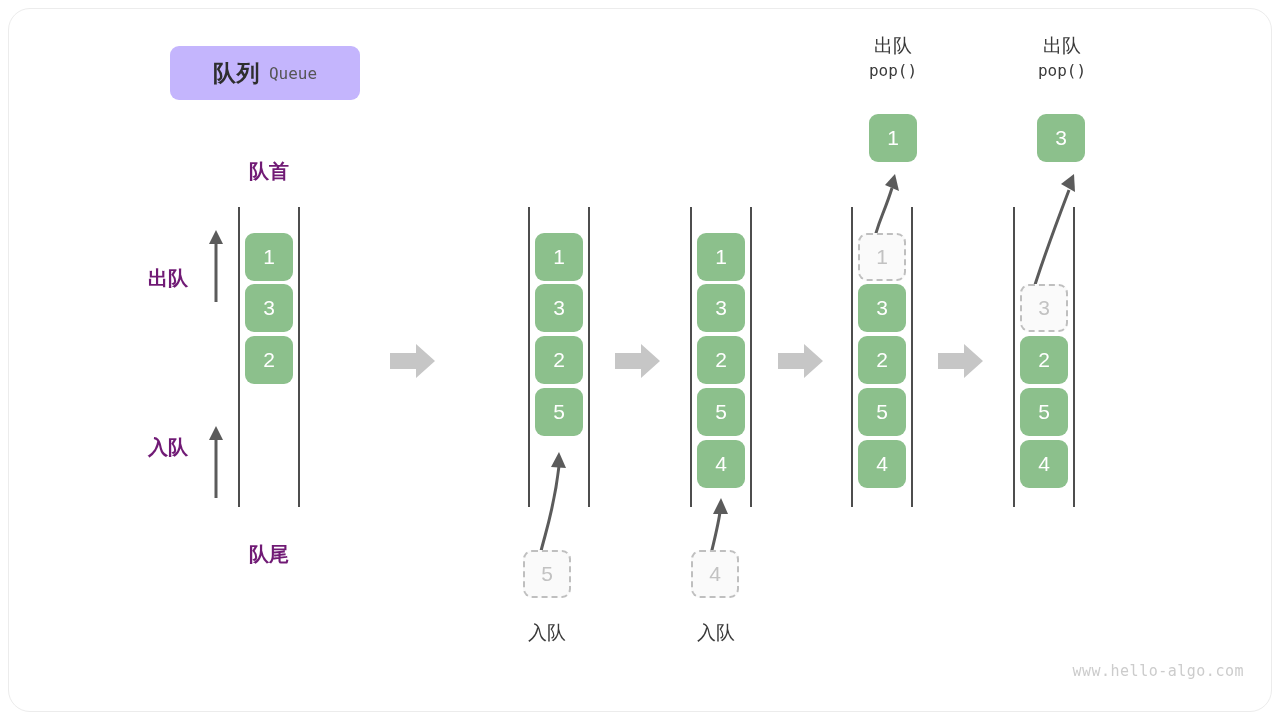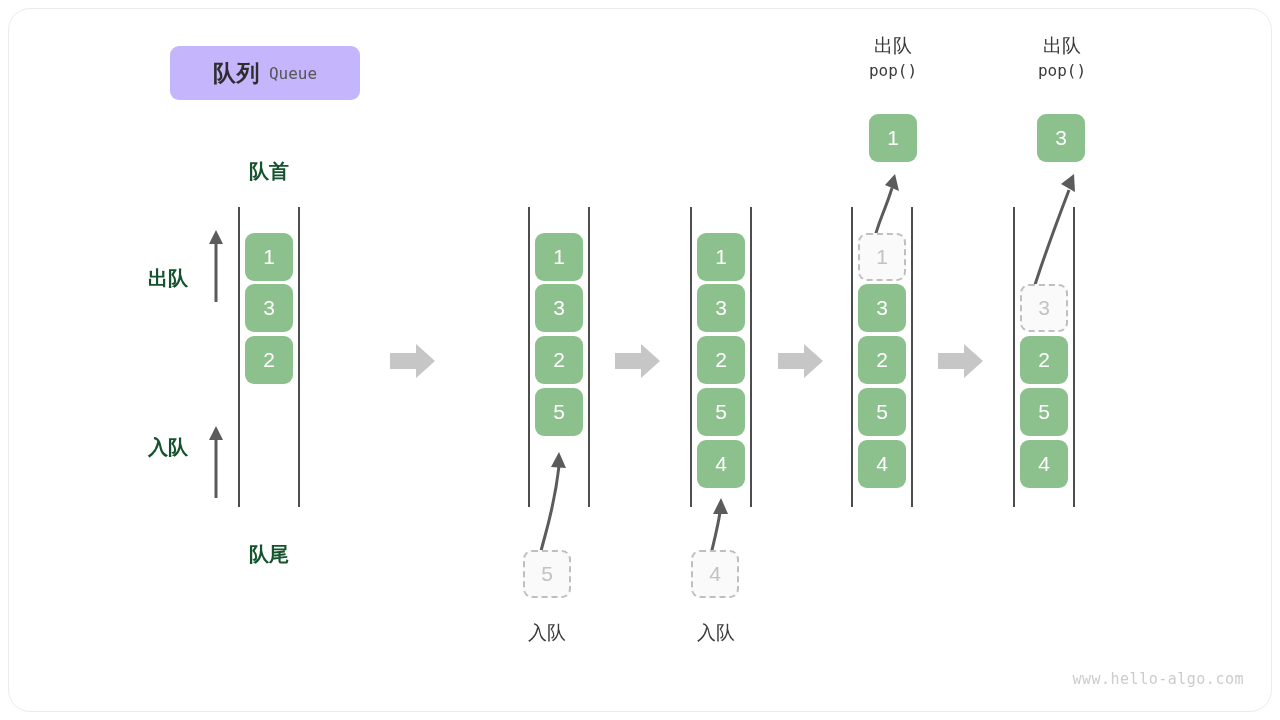--- a/index.html
+++ b/index.html
@@ -60,21 +60,21 @@
 
   
   .lbl {
     position: absolute;
     color: #3a3a3a;
     white-space: nowrap;
   }
   .lbl-cn-bold {
     font-size: 20px;
     font-weight: bold;
-    color: #14532d;
+    color: #701a75;
   }
   .op-label {
     position: absolute;
     text-align: center;
     white-space: nowrap;
     line-height: 1.42;
   }
   .op-cn {
     display: block;
     font-size: 19px;
@@ -130,21 +130,21 @@
   }
 
   
   .up-arrow { position: absolute; }
 
   .curve { position: absolute; }
 
   .watermark {
     position: absolute;
     right: 36px;
-    bottom: 32px;
+    bottom: 40px;
     font-family: "DejaVu Sans Mono", "Liberation Mono", monospace;
     font-size: 15px;
     color: #cccccc;
     letter-spacing: 0.5px;
   }
 </style>
 </head>
 <body>
 
 <div id="canvas">

